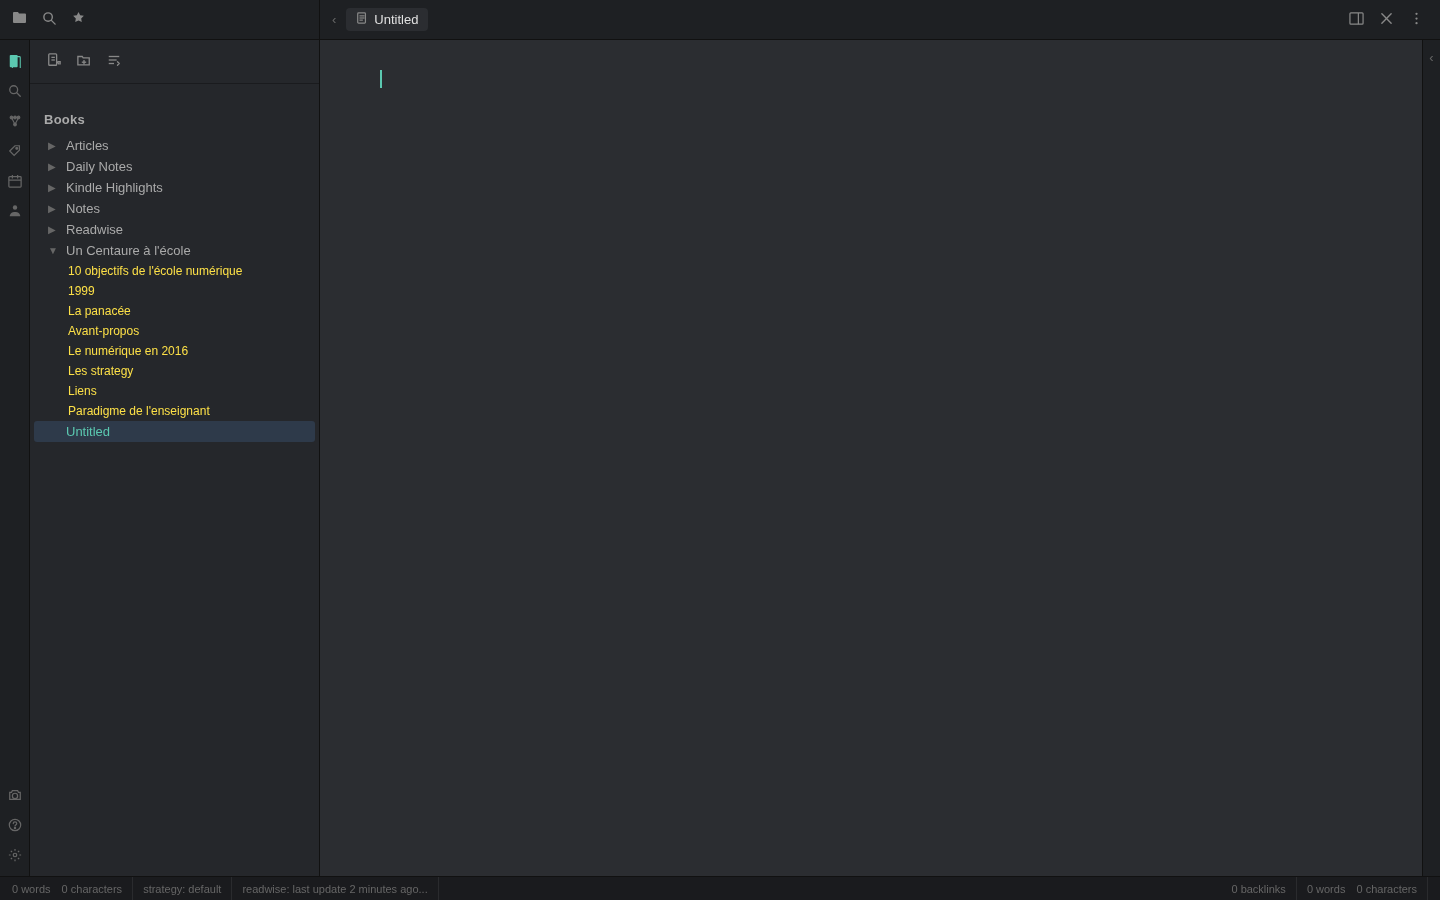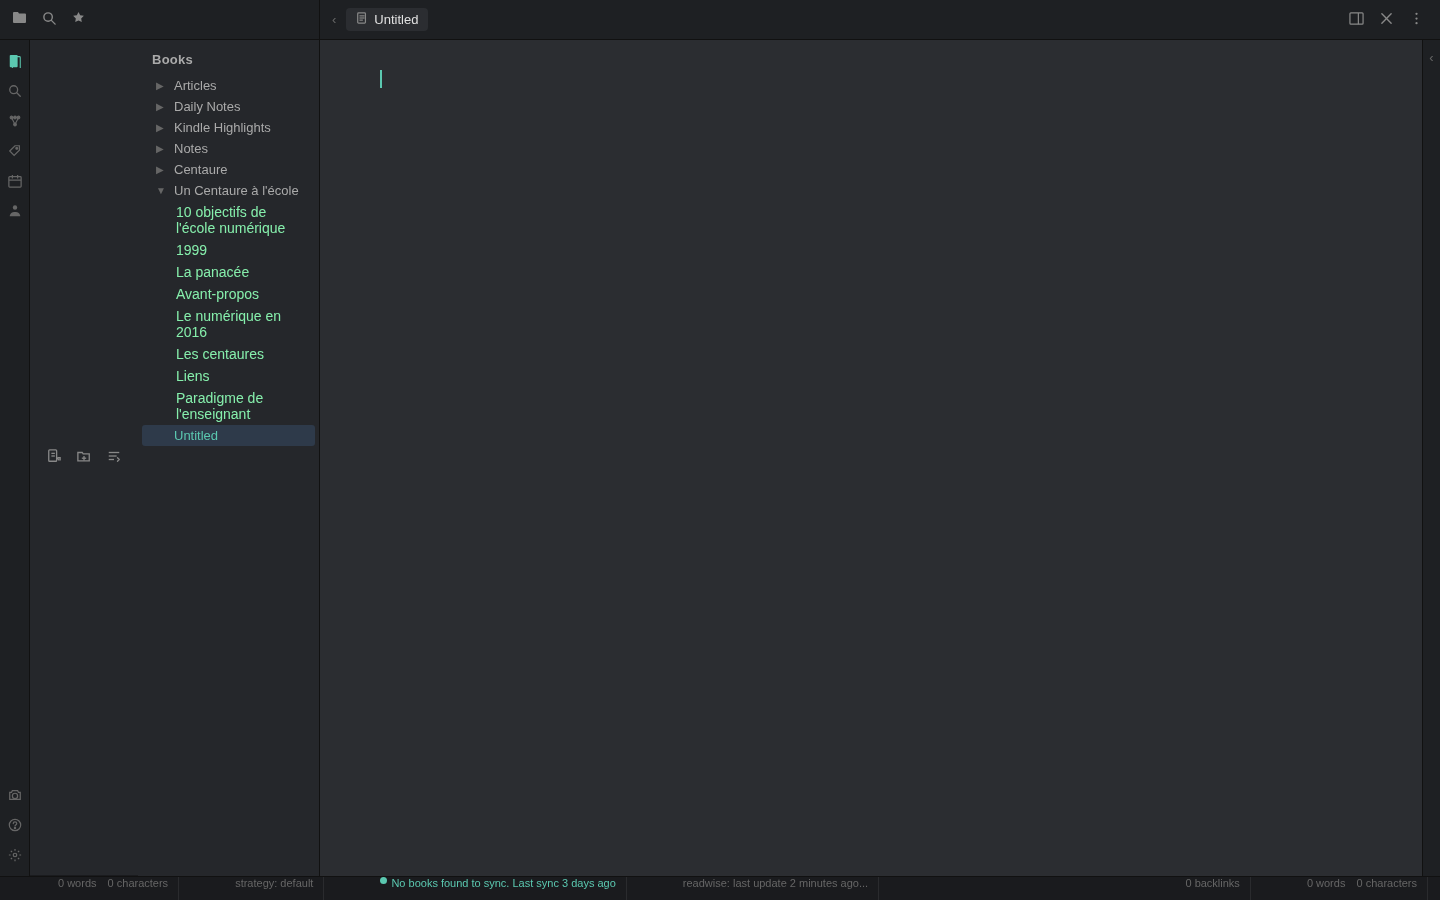--- a/index.html
+++ b/index.html
@@ -109,23 +109,24 @@
       align-items: center;
       gap: 4px;
       padding-bottom: 8px;
     }
 
     
     .file-sidebar {
       width: 290px;
       background: #25272b;
       display: flex;
-      flex-direction: row;
+      flex-direction: column;
       border-right: 1px solid #111;
       overflow: hidden;
+      gap: 16px;
     }
     .file-sidebar-toolbar {
       display: flex;
       align-items: center;
       padding: 10px 14px;
       gap: 10px;
       border-bottom: 1px solid #1a1b1e;
     }
     .file-sidebar-toolbar .tool-btn {
       color: #888;
@@ -172,22 +173,22 @@
       font-size: 10px;
       color: #666;
       width: 12px;
     }
 
     .tree-children {
       padding-left: 20px;
     }
     .tree-children .tree-item {
       padding-left: 14px;
-      font-size: 14px;
-      color: #86efac;
+      font-size: 12px;
+      color: #fde047;
     }
 
     
     .editor-area {
       flex: 1;
       background: #2b2d31;
       display: flex;
       flex-direction: column;
       overflow: hidden;
     }
@@ -237,24 +238,23 @@
       font-size: 11px;
       color: #666;
       gap: 0;
       flex-shrink: 0;
     }
     .status-item {
       padding: 0 10px;
       border-right: 1px solid #2a2b2e;
       height: 100%;
       display: flex;
-      align-items: flex-start;
+      align-items: center;
       gap: 4px;
       white-space: nowrap;
-      margin-left: 46px;
     }
     .status-item:first-child { padding-left: 0; }
     .status-item.sync-ok { color: #5bc8b0; }
     .status-item .dot { width: 7px; height: 7px; border-radius: 50%; background: #5bc8b0; }
     .status-spacer { flex: 1; }
     .status-right {
       display: flex;
       align-items: center;
       height: 100%;
     }
@@ -436,21 +436,21 @@
         <span>Kindle Highlights</span>
       </div>
 
       <div class="tree-item">
         <span class="chevron">▶</span>
         <span>Notes</span>
       </div>
 
       <div class="tree-item">
         <span class="chevron">▶</span>
-        <span>Centaure</span>
+        <span>Readwise</span>
       </div>
 
       <div class="tree-item">
         <span class="chevron">▼</span>
         <span>Un Centaure à l'école</span>
       </div>
 
       <div class="tree-children">
         <div class="tree-item">
           <span>10 objectifs de l'école numérique</span>
@@ -461,21 +461,21 @@
         <div class="tree-item">
           <span>La panacée</span>
         </div>
         <div class="tree-item">
           <span>Avant-propos</span>
         </div>
         <div class="tree-item">
           <span>Le numérique en 2016</span>
         </div>
         <div class="tree-item">
-          <span>Les centaures</span>
+          <span>Les strategy</span>
         </div>
         <div class="tree-item">
           <span>Liens</span>
         </div>
         <div class="tree-item">
           <span>Paradigme de l'enseignant</span>
         </div>
       </div>
 
       <div class="tree-item selected">
@@ -500,24 +500,20 @@
 
 <div class="status-bar">
   <div class="status-item">
     <span>0 words</span>
     &nbsp;
     <span>0 characters</span>
   </div>
   <div class="status-item">
     <span>strategy: default</span>
   </div>
-  <div class="status-item sync-ok">
-    <span class="dot"></span>
-    <span>No books found to sync. Last sync 3 days ago</span>
-  </div>
   <div class="status-item">
     <span>readwise: last update 2 minutes ago...</span>
   </div>
   <div class="status-spacer"></div>
   <div class="status-right">
     <div class="status-item">
       <span>0 backlinks</span>
     </div>
     <div class="status-item">
       <span>0 words</span>

